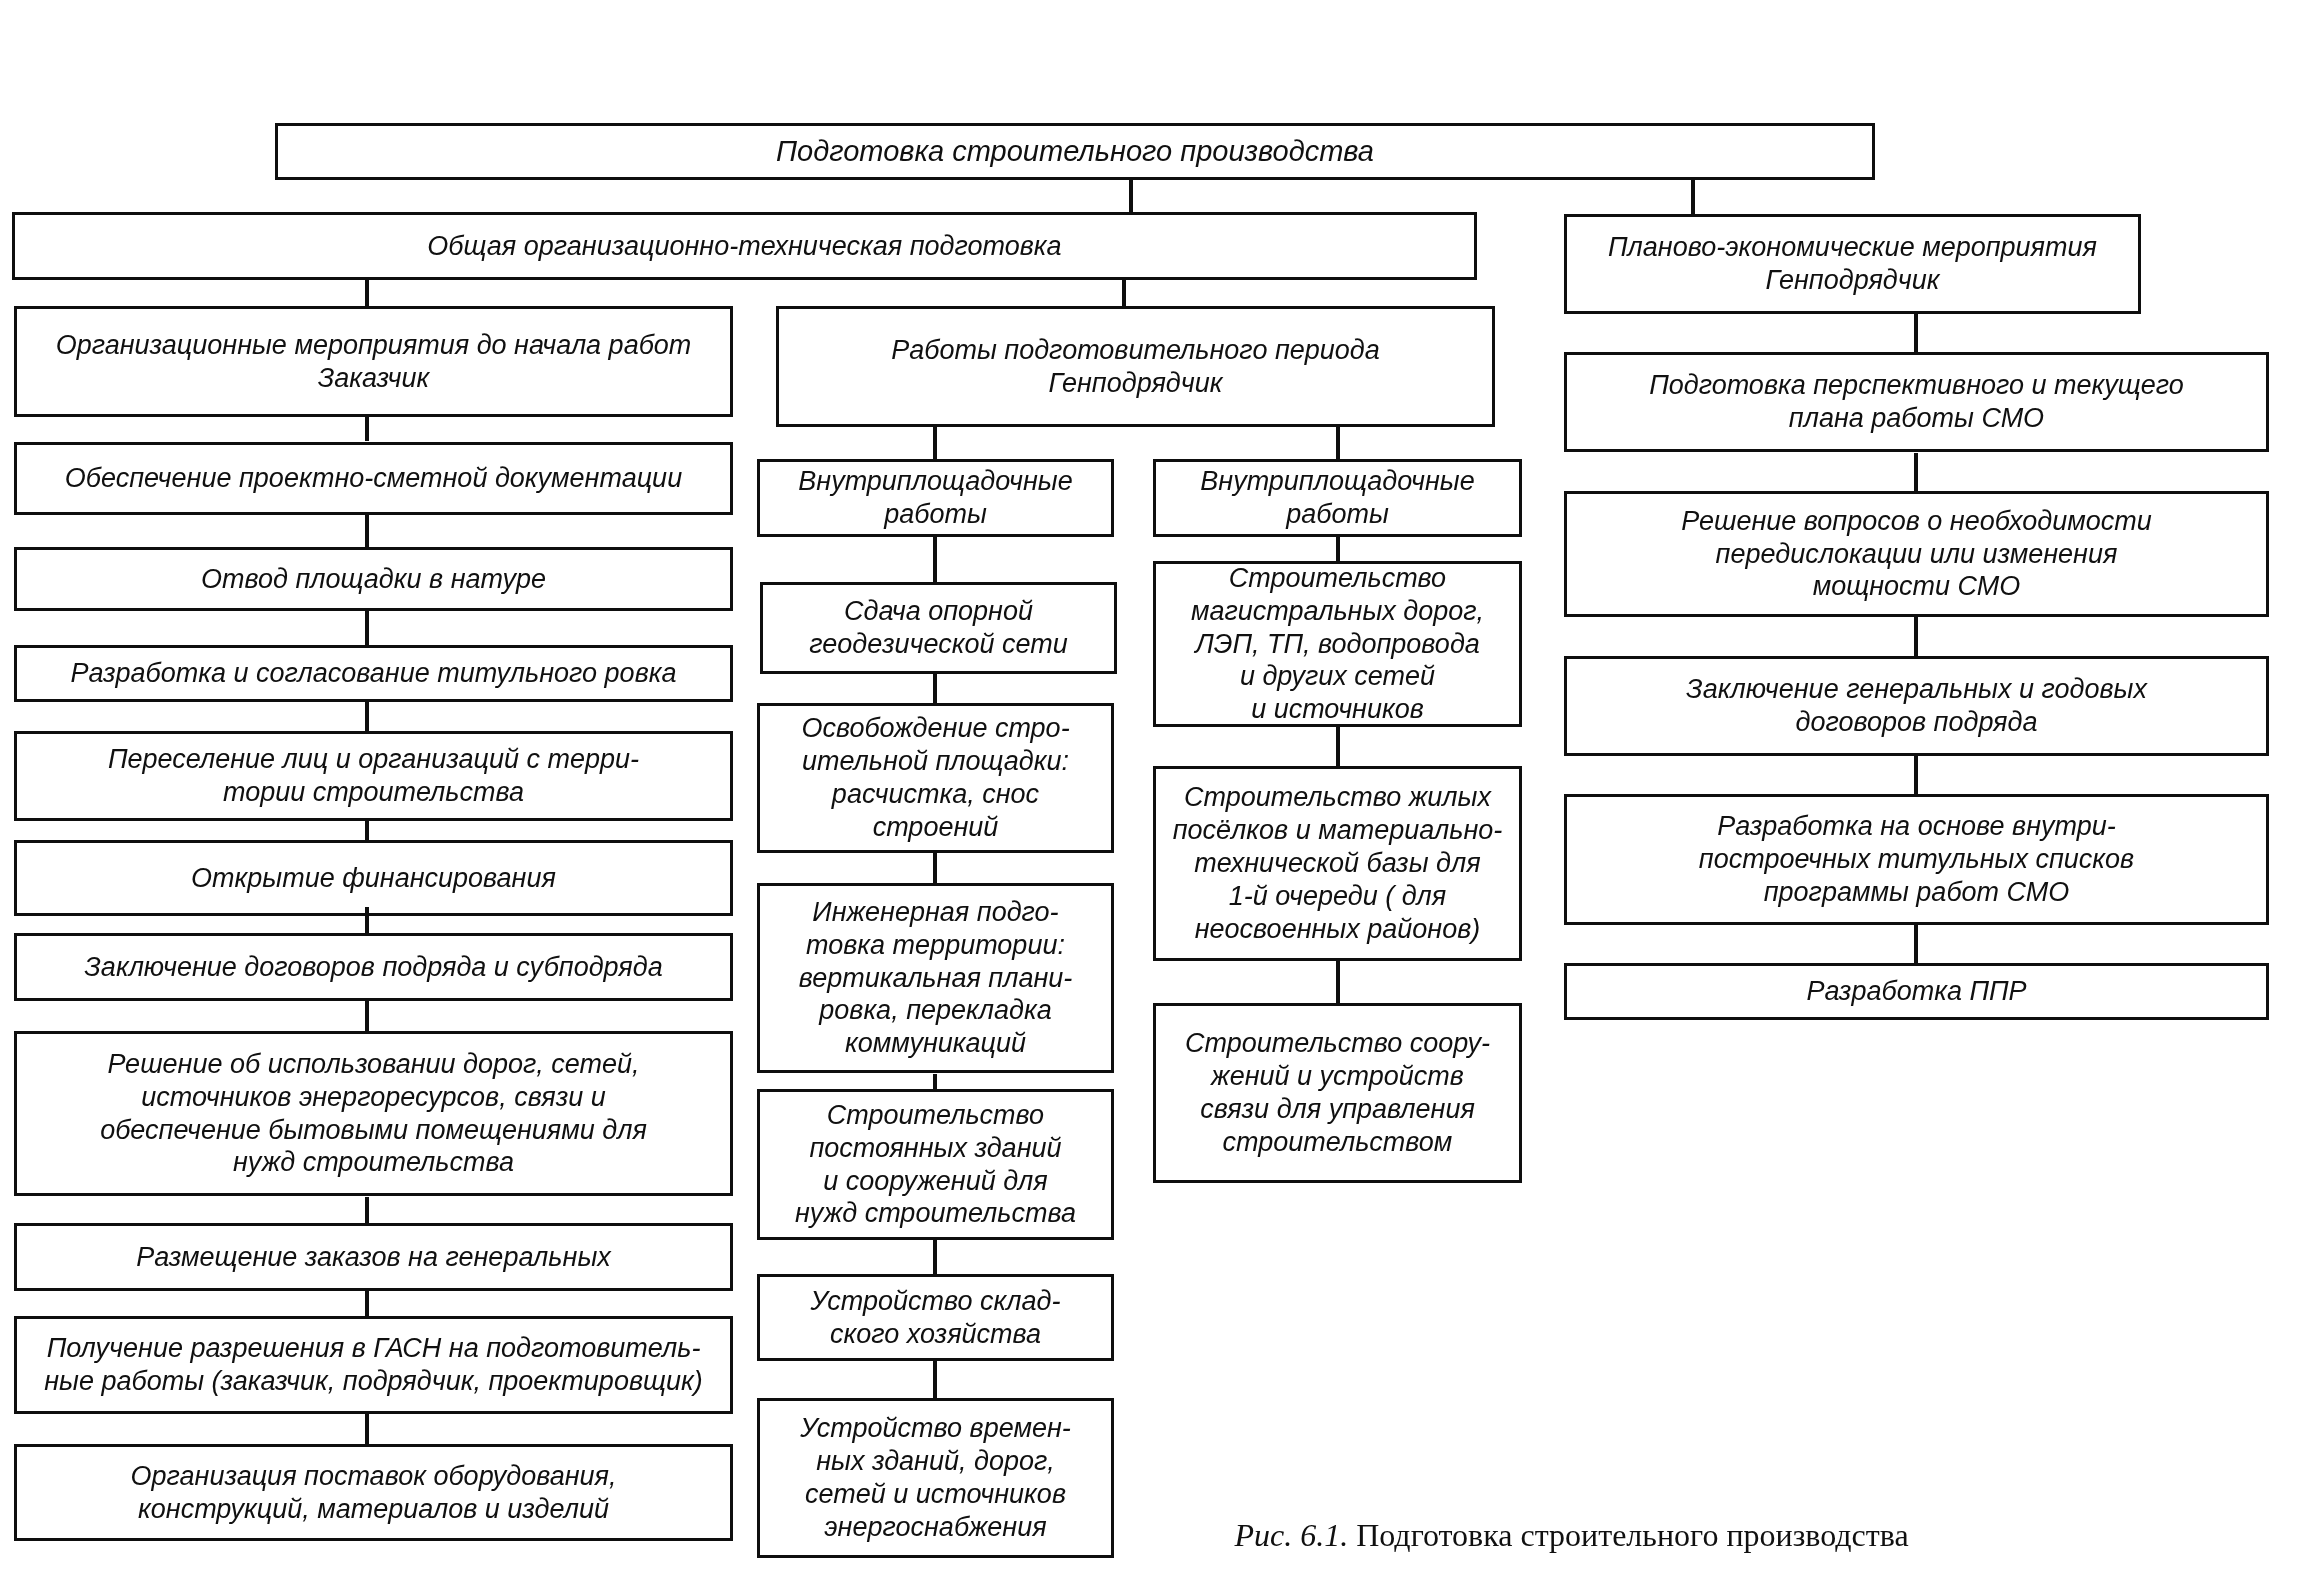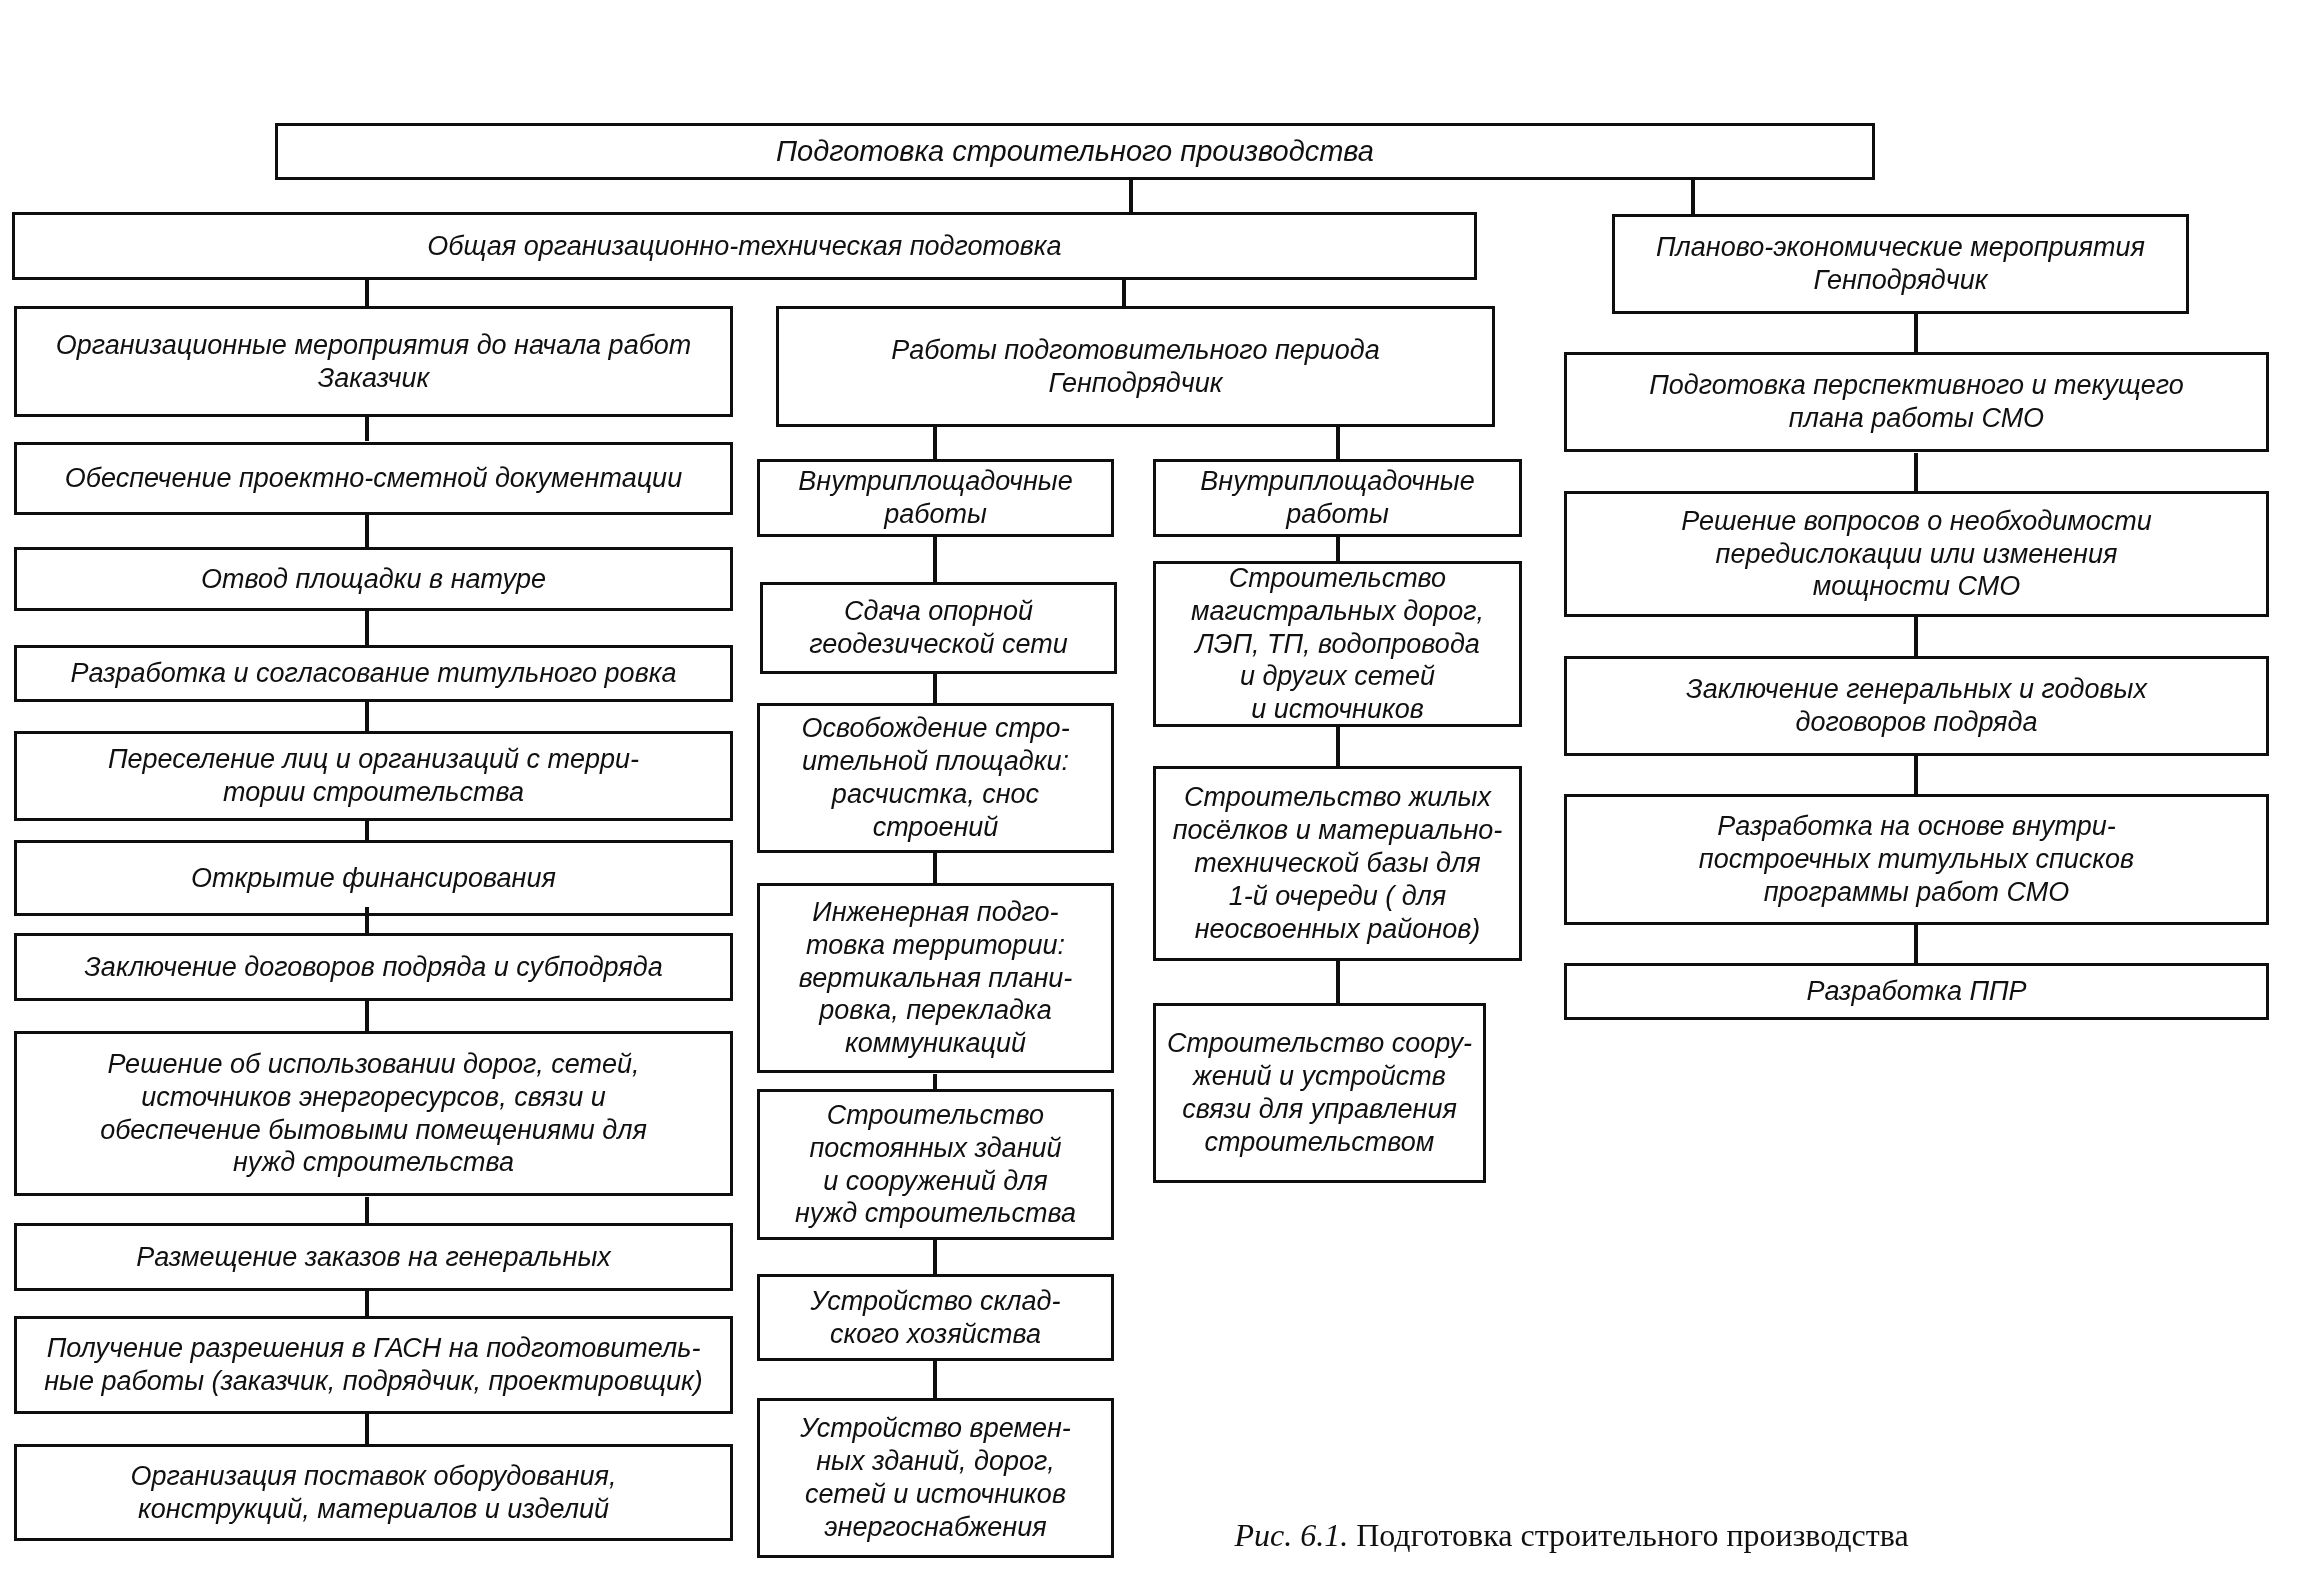--- a/index.html
+++ b/index.html
@@ -43,21 +43,21 @@
   #caption .fig{font-style:italic;}
 </style>
 </head>
 <body>
 
 <div id="canvas">
 
   <div class="node big" style="left:275px;top:123px;width:1600px;height:57px;">Подготовка строительного производства</div>
 
   <div class="node" style="left:12px;top:212px;width:1465px;height:68px;">Общая организационно-техническая подготовка</div>
-  <div class="node" style="left:1564px;top:214px;width:577px;height:100px;margin-left:48px;">Планово-экономические мероприятия
+  <div class="node" style="left:1564px;top:214px;width:577px;height:100px;">Планово-экономические мероприятия
 Генподрядчик</div>
 
   <div class="node" style="left:14px;top:306px;width:719px;height:111px;">Организационные мероприятия до начала работ
 Заказчик</div>
   <div class="node" style="left:14px;top:442px;width:719px;height:73px;">Обеспечение проектно-сметной документации</div>
   <div class="node" style="left:14px;top:547px;width:719px;height:64px;">Отвод площадки в натуре</div>
   <div class="node" style="left:14px;top:645px;width:719px;height:57px;">Разработка и согласование титульного ровка</div>
   <div class="node" style="left:14px;top:731px;width:719px;height:90px;">Переселение лиц и организаций с терри-
 тории строительства</div>
   <div class="node" style="left:14px;top:840px;width:719px;height:76px;">Открытие финансирования</div>
@@ -105,21 +105,21 @@
   <div class="node" style="left:1153px;top:561px;width:369px;height:166px;">Строительство
 магистральных дорог,
 ЛЭП, ТП, водопровода
 и других сетей
 и источников</div>
   <div class="node" style="left:1153px;top:766px;width:369px;height:195px;">Строительство жилых
 посёлков и материально-
 технической базы для
 1-й очереди ( для
 неосвоенных районов)</div>
-  <div class="node" style="left:1153px;top:1003px;width:333px;height:180px;">Строительство  соору-
+  <div class="node" style="left:1153px;top:1003px;width:369px;height:180px;">Строительство  соору-
 жений и устройств
 связи для управления
 строительством</div>
 
   <div class="node" style="left:1564px;top:352px;width:705px;height:100px;">Подготовка перспективного и текущего
 плана работы СМО</div>
   <div class="node" style="left:1564px;top:491px;width:705px;height:126px;">Решение вопросов о необходимости
 передислокации или изменения
 мощности СМО</div>
   <div class="node" style="left:1564px;top:656px;width:705px;height:100px;">Заключение генеральных и годовых

